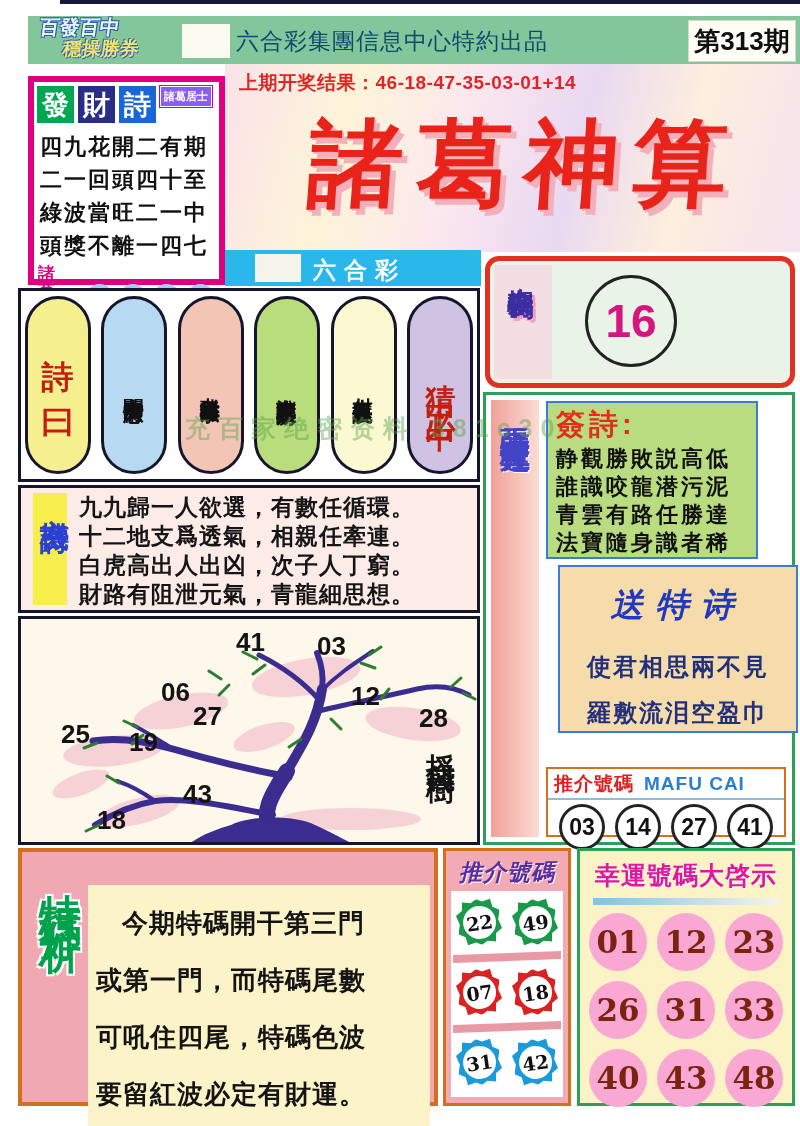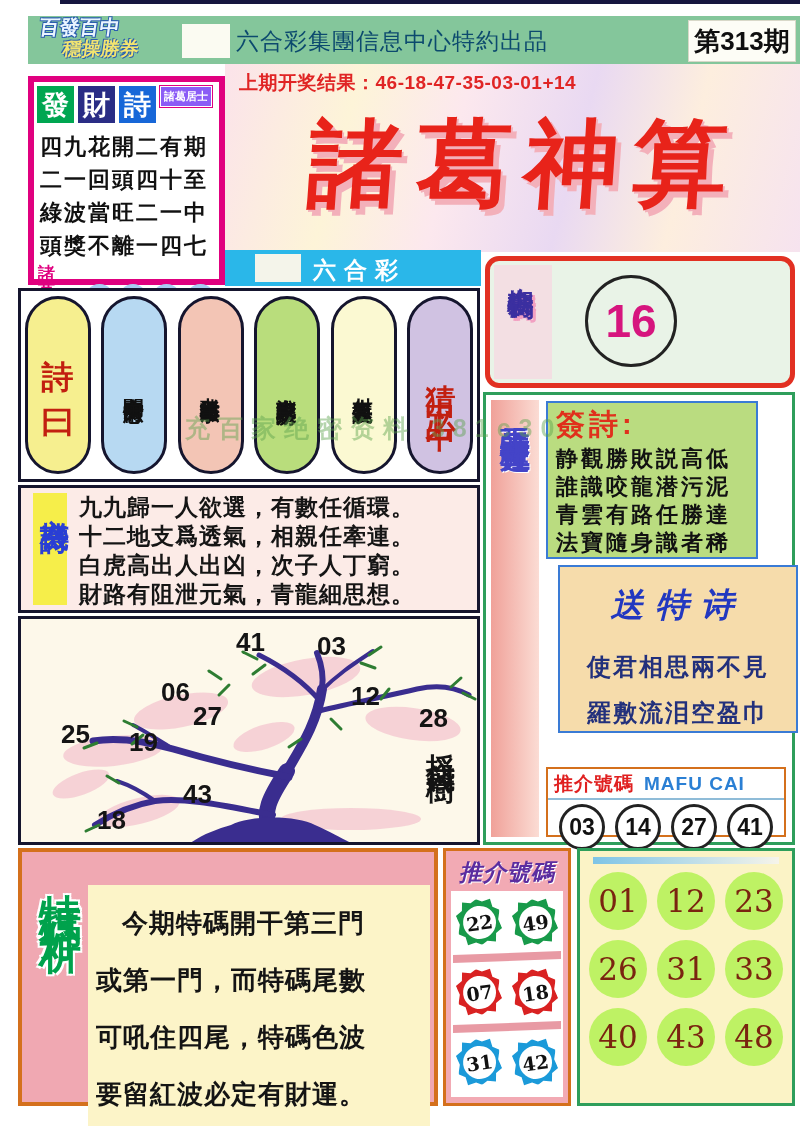--- a/index.html
+++ b/index.html
@@ -131,22 +131,22 @@
      border-radius:50%;display:flex;align-items:center;justify-content:center;
      font-family:"DejaVu Serif",serif;font-weight:bold;font-size:19px;color:#111;}
   .sh-green{--c:#189a4a;} .sh-red{--c:#d92222;} .sh-blue{--c:#1b9ad9;}
 
   
   .lucky{left:577px;top:848px;width:218px;height:258px;background:#fbf3c6;border:3px solid #2e9e5b;box-sizing:border-box;text-align:center;}
   .lk-title{margin-top:8px;font-weight:bold;font-size:25px;color:#e018a0;letter-spacing:1px;
             text-shadow:1px 1px 0 #ffffff;}
   .lk-bar{margin:6px auto 8px auto;width:186px;height:7px;background:linear-gradient(to right,#7ec4e6,#f6f4ea);}
   .lk-grid{display:grid;grid-template-columns:repeat(3,58px);grid-gap:10px;justify-content:center;}
-  .lk-circ{width:58px;height:58px;border-radius:50%;background:#bef264;display:flex;align-items:center;justify-content:center;
-           font-family:"DejaVu Serif",serif;font-weight:normal;font-size:31px;color:#7a2410;}
+  .lk-circ{width:58px;height:58px;border-radius:50%;background:#f9a8d4;display:flex;align-items:center;justify-content:center;
+           font-family:"DejaVu Serif",serif;font-weight:bold;font-size:31px;color:#7a2410;}
 </style>
 </head>
 <body>
 
 <div id="page">
 
   <div class="abs topline"></div>
 
   <div class="abs header">
     <div class="abs logo">
@@ -364,20 +364,21 @@
             <div class="num">31</div>
           </div>
         <div class="shield sh-blue">
             <div class="num">42</div>
           </div>
       </div>
     </div>
   </div>
 
   <div class="abs lucky">
+    <div class="lk-title">幸運號碼大啓示</div>
     <div class="lk-bar"></div>
     <div class="lk-grid">
       <div class="lk-circ">01</div>
       <div class="lk-circ">12</div>
       <div class="lk-circ">23</div>
       <div class="lk-circ">26</div>
       <div class="lk-circ">31</div>
       <div class="lk-circ">33</div>
       <div class="lk-circ">40</div>
       <div class="lk-circ">43</div>

